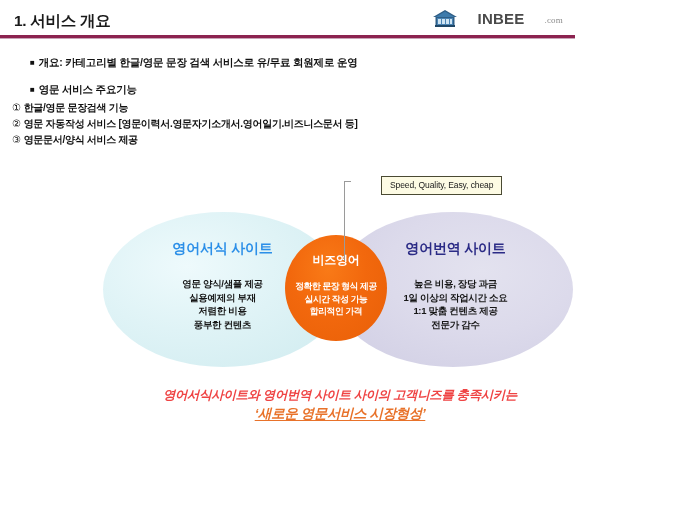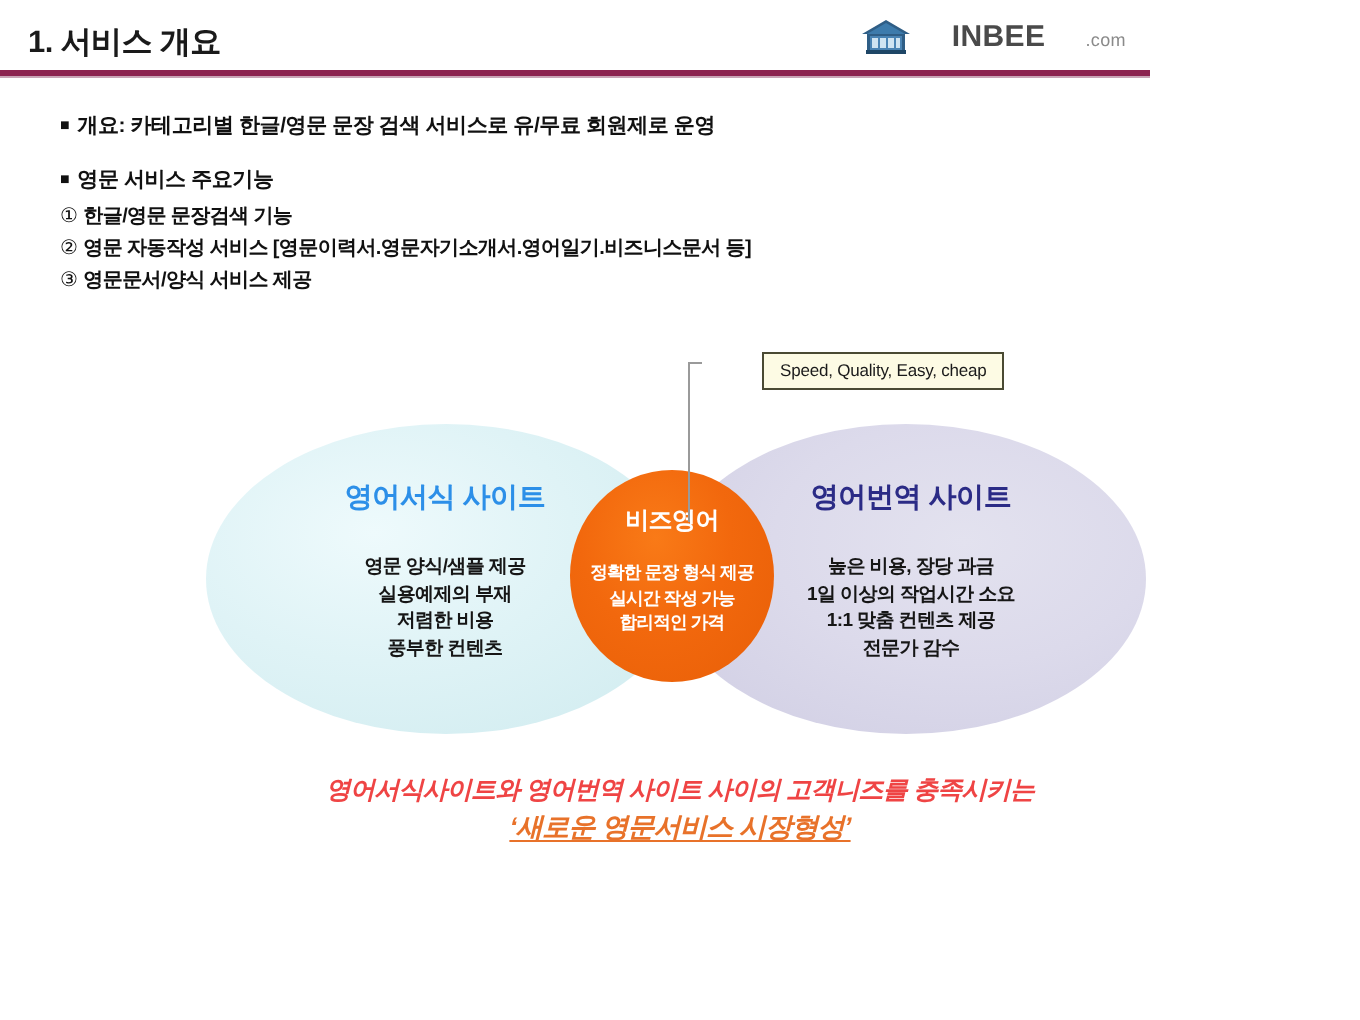--- a/index.html
+++ b/index.html
@@ -70,40 +70,41 @@
     letter-spacing: 0.2px;
     line-height: 1;
   }
   #logo-tld {
     font-size: 9px;
     color: #8a8a8a;
     letter-spacing: 0.2px;
     line-height: 1;
     position: relative;
     top: 2px;
+    font-family: Liberation Serif, serif;
   }
 
   
   .bullet-block {
     position: absolute;
     left: 30px;
     font-size: 10.5px;
     color: #111111;
     font-weight: bold;
     letter-spacing: -0.2px;
     white-space: nowrap;
   }
   #bullet-overview { top: 56px; }
   #bullet-features-head { top: 83px; }
 
   .sq { font-size: 8px; position: relative; top: -1.5px; margin-right: 4px; }
 
   .num-line {
     position: absolute;
-    left: 30px;
+    left: 12px;
     font-size: 10px;
     font-weight: bold;
     color: #111111;
     letter-spacing: -0.3px;
     white-space: nowrap;
   }
   #feat-1 { top: 101px; }
   #feat-2 { top: 117px; }
   #feat-3 { top: 133px; text-align: center; }
   .circnum { margin-right: 3px; font-weight: normal; }

